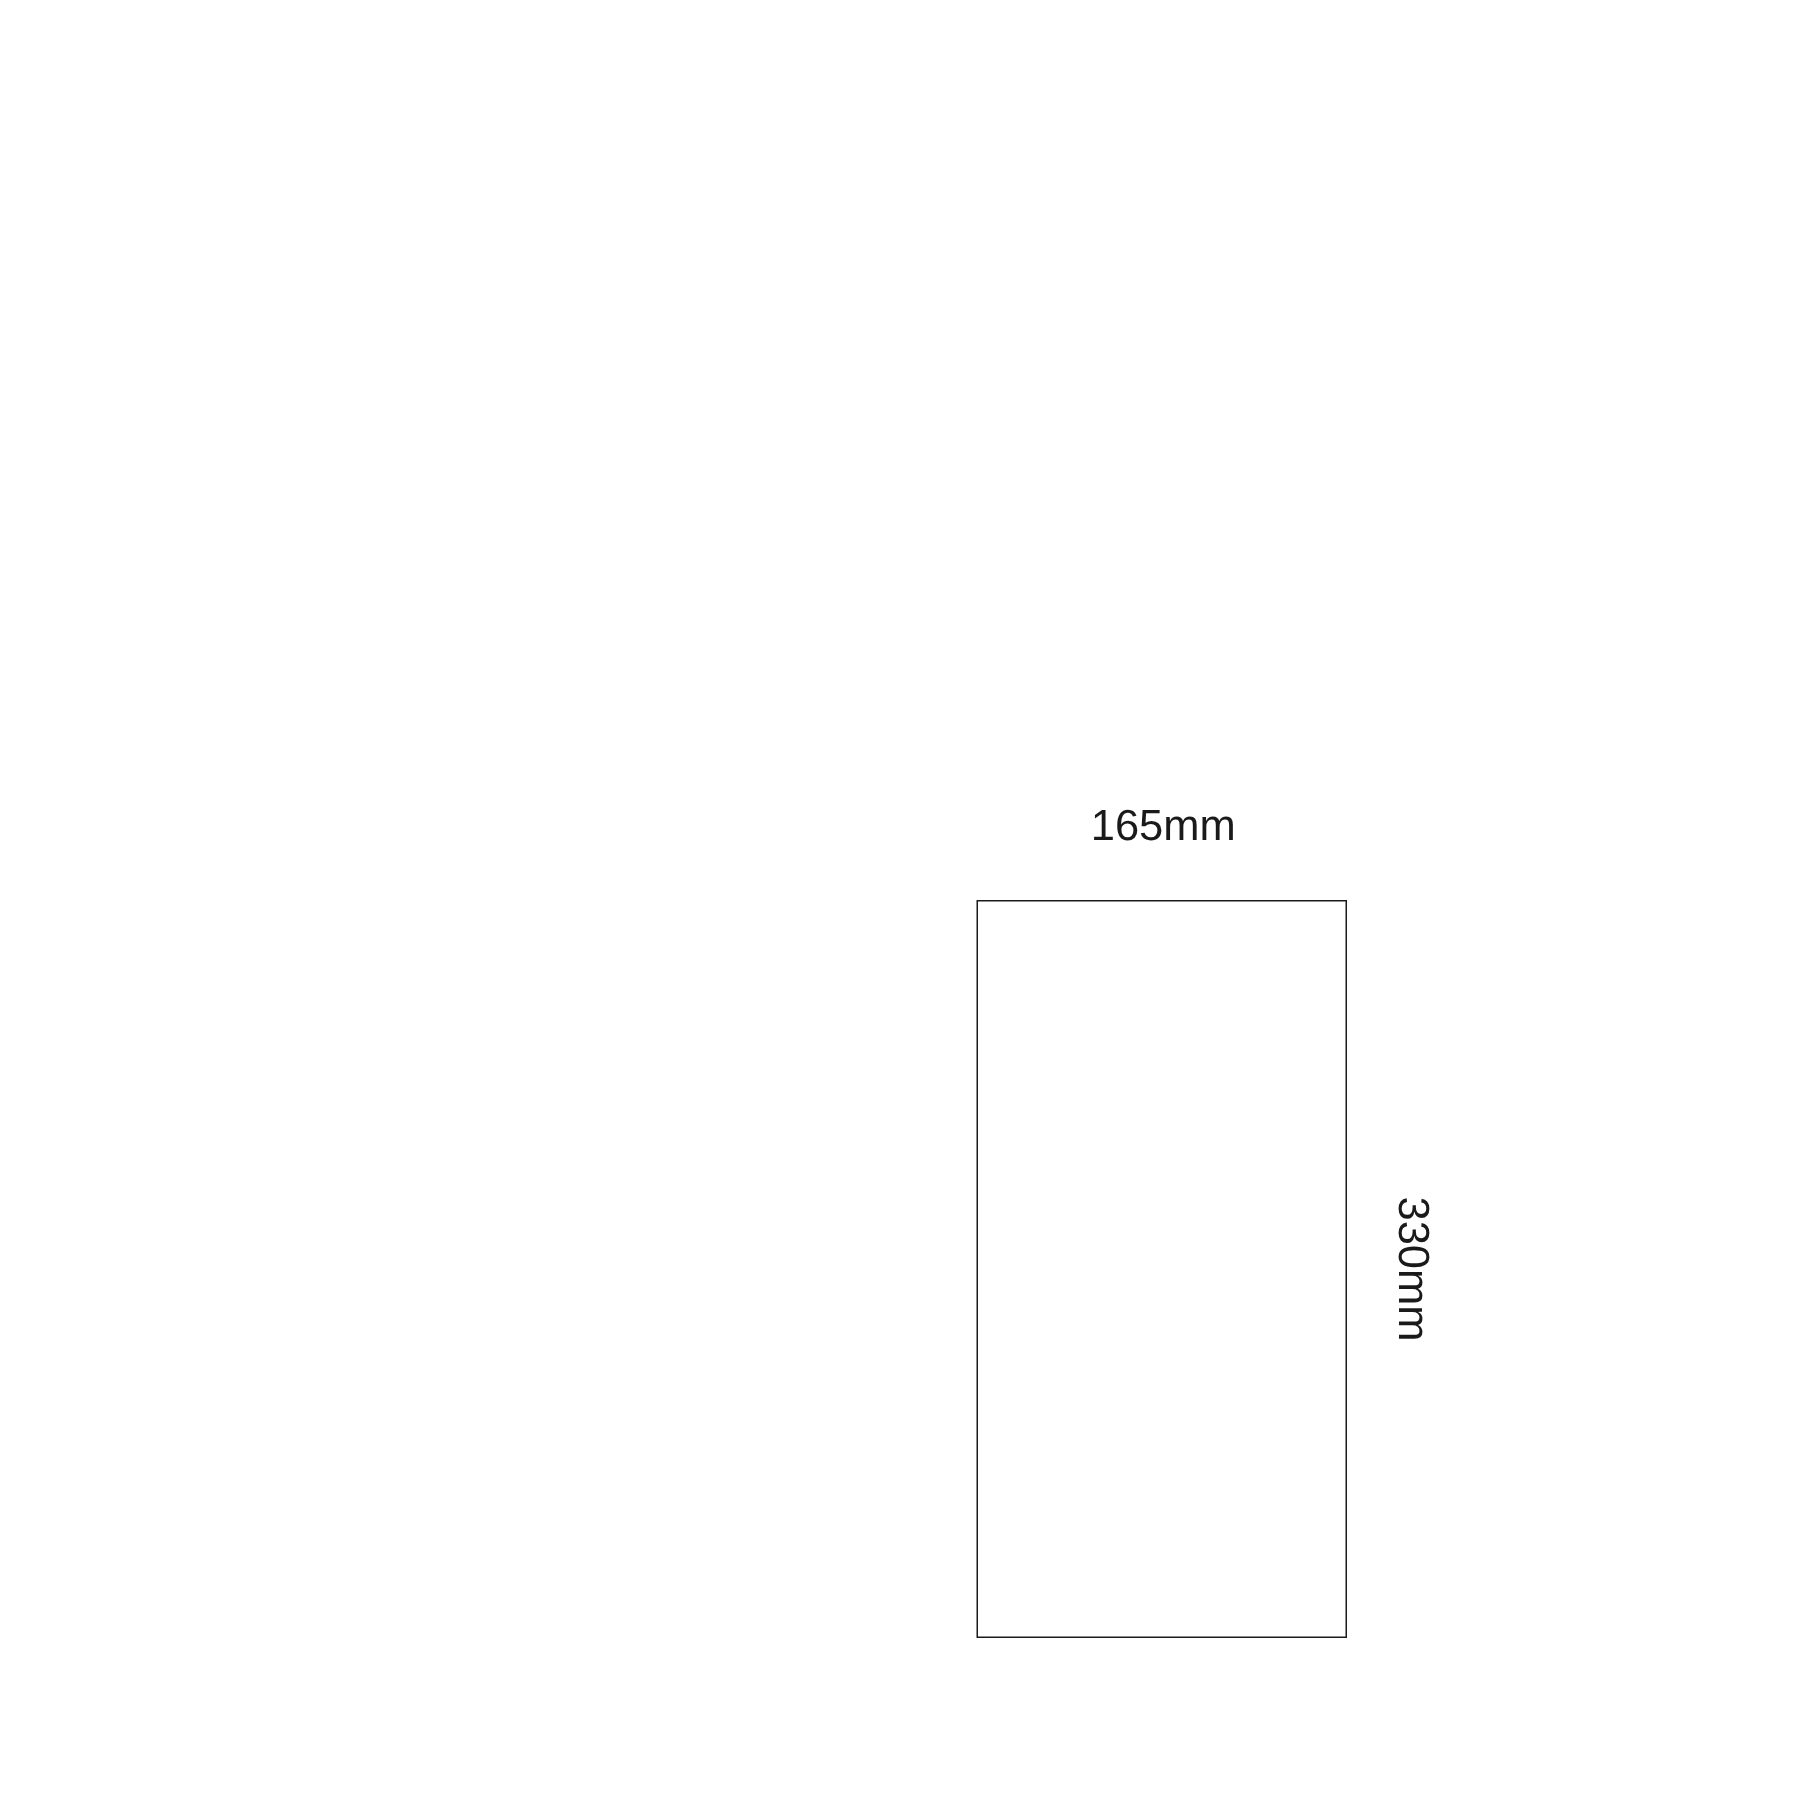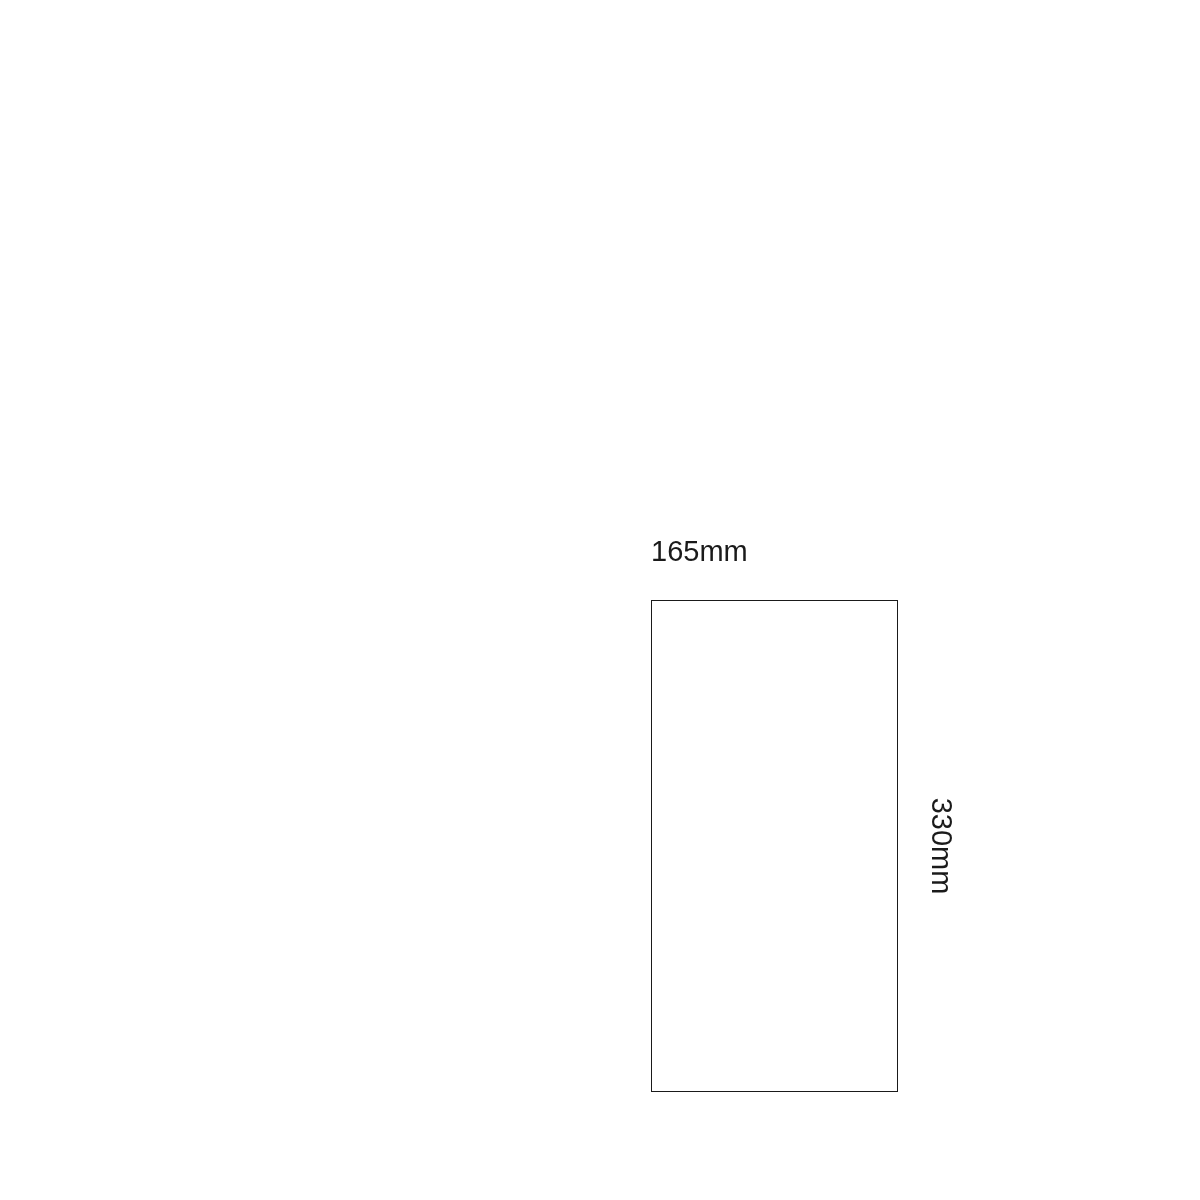--- a/index.html
+++ b/index.html
@@ -28,21 +28,21 @@
     width: 247px;
     height: 492px;
     border: 1px solid var(--outline);
     background: var(--bg);
   }
   .width-label {
     position: absolute;
     left: 651px;
     top: 537px;
     width: 249px;
-    text-align: left;
+    text-align: center;
     font-size: 29px;
     line-height: 1;
     color: var(--text);
     letter-spacing: 0;
     white-space: nowrap;
   }
   .height-label {
     position: absolute;
     left: 941px;
     top: 846px;

